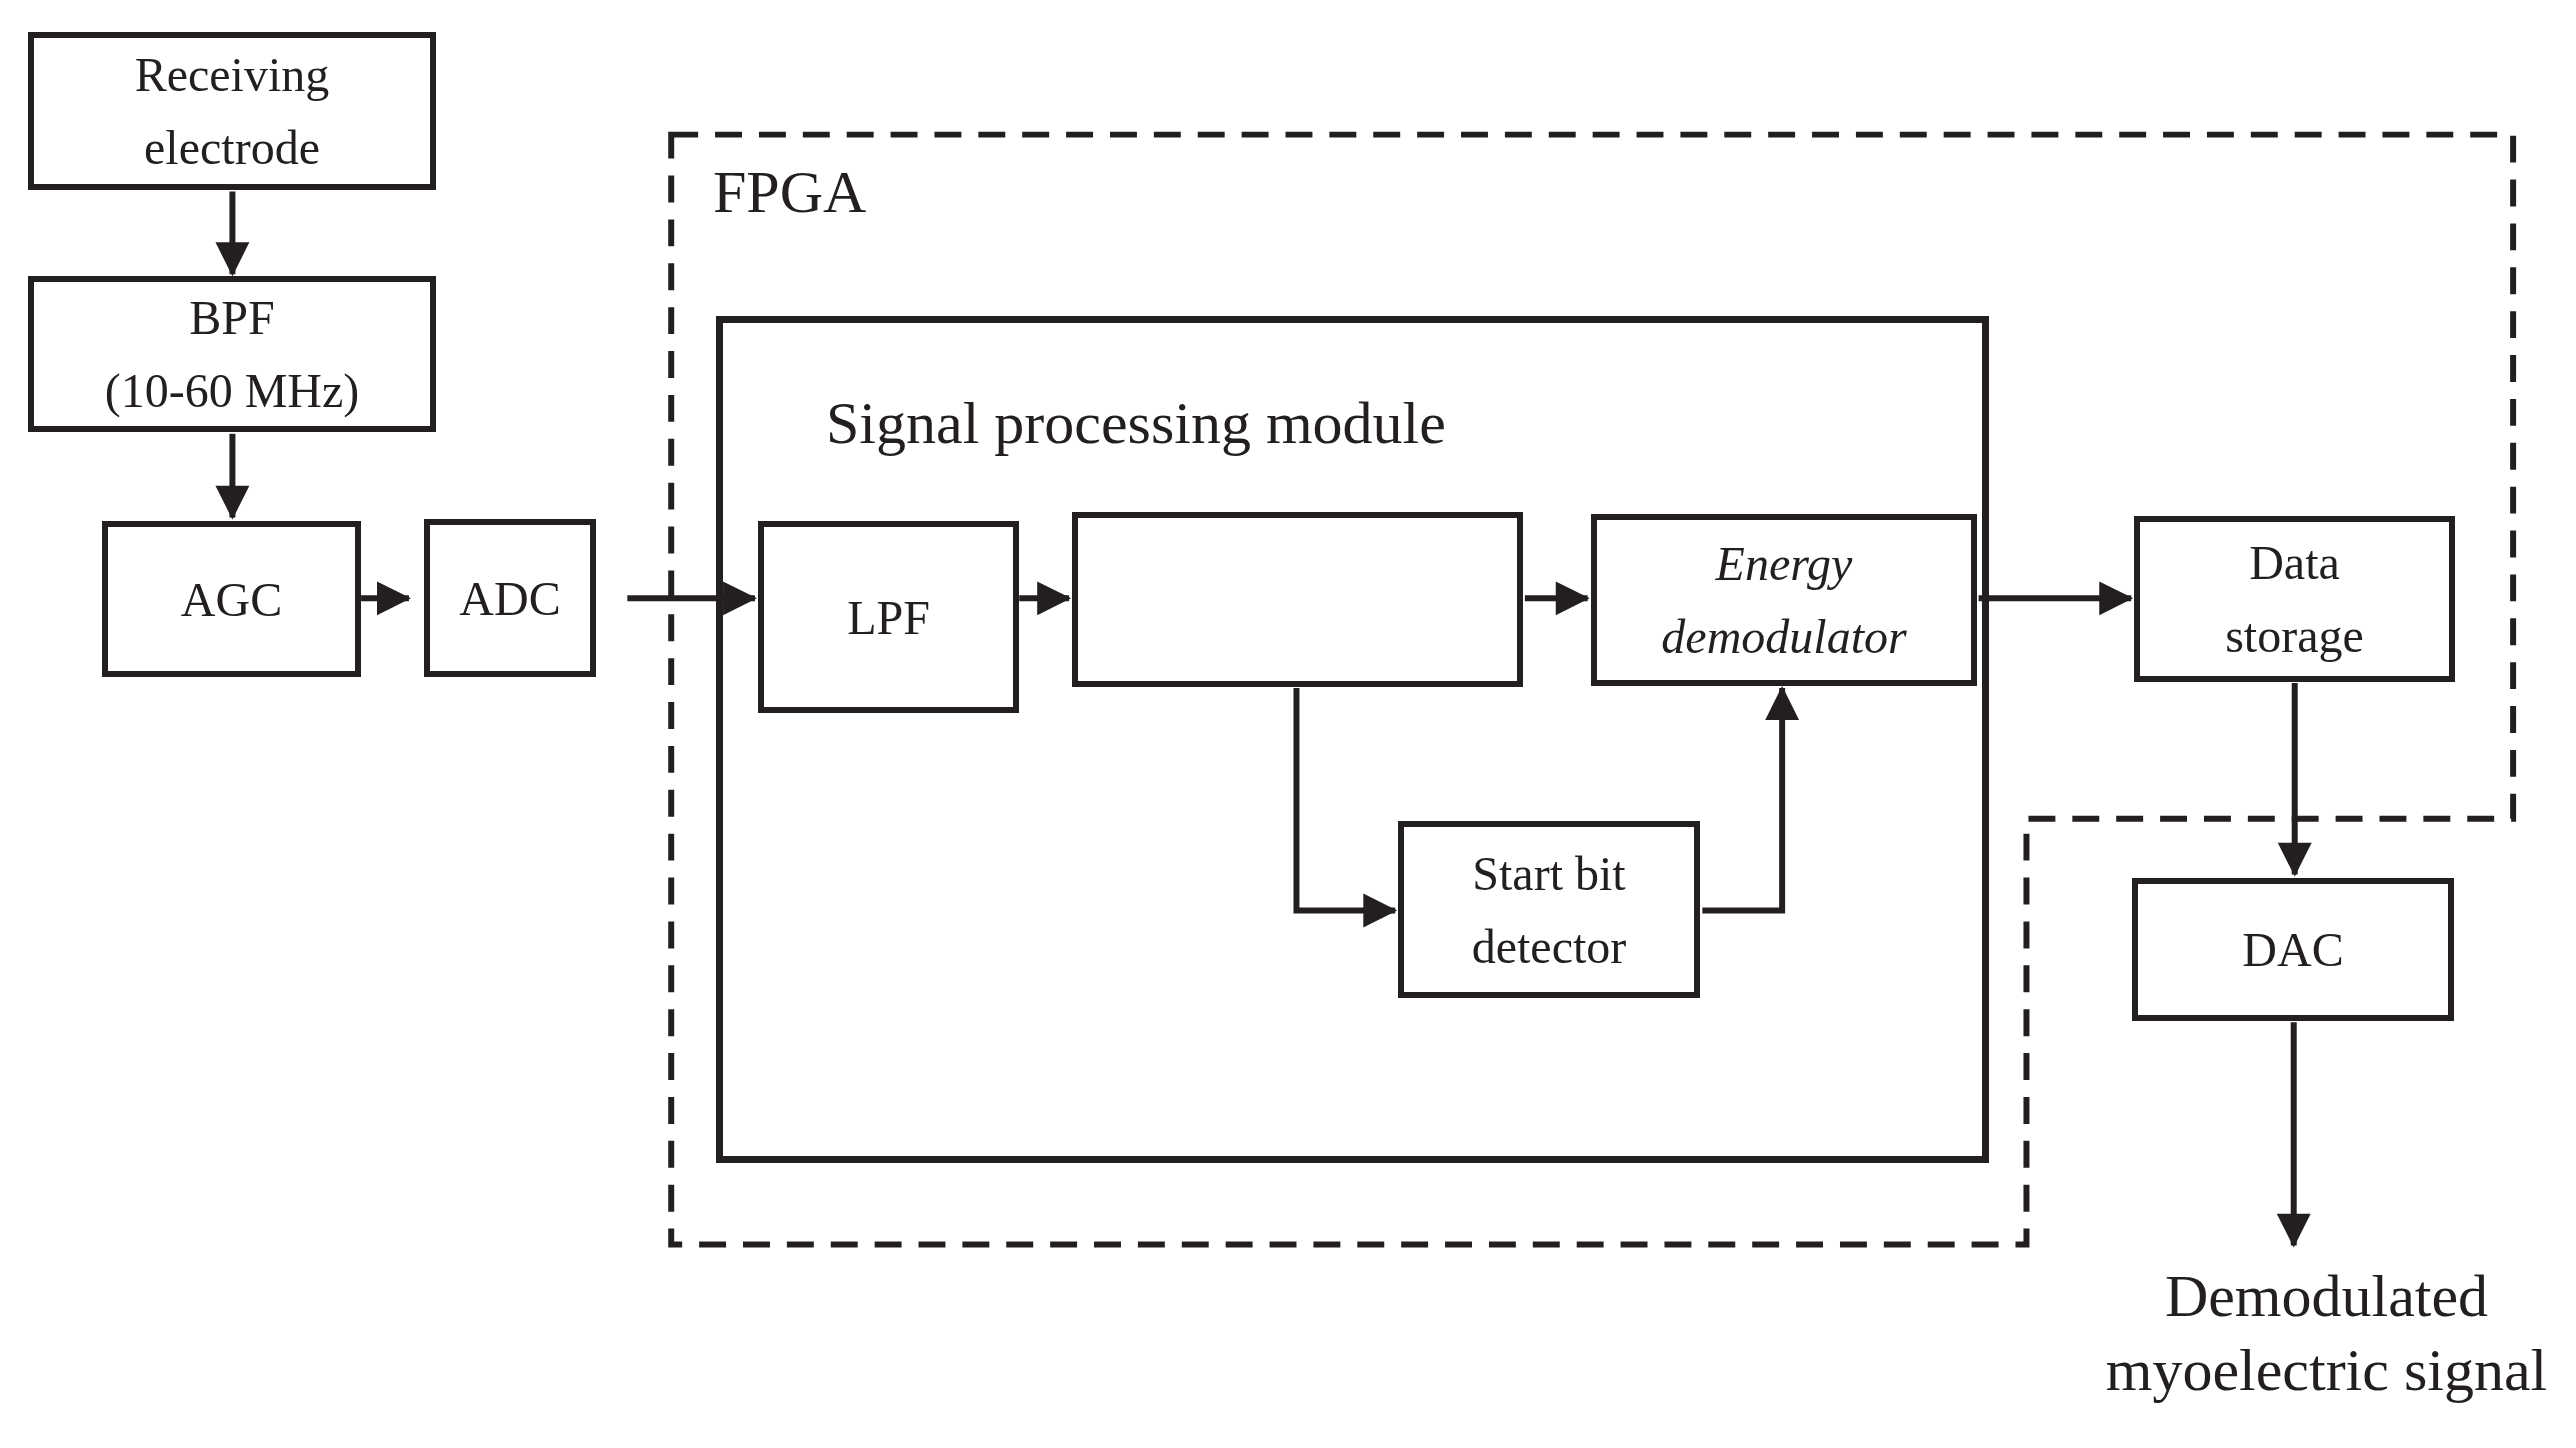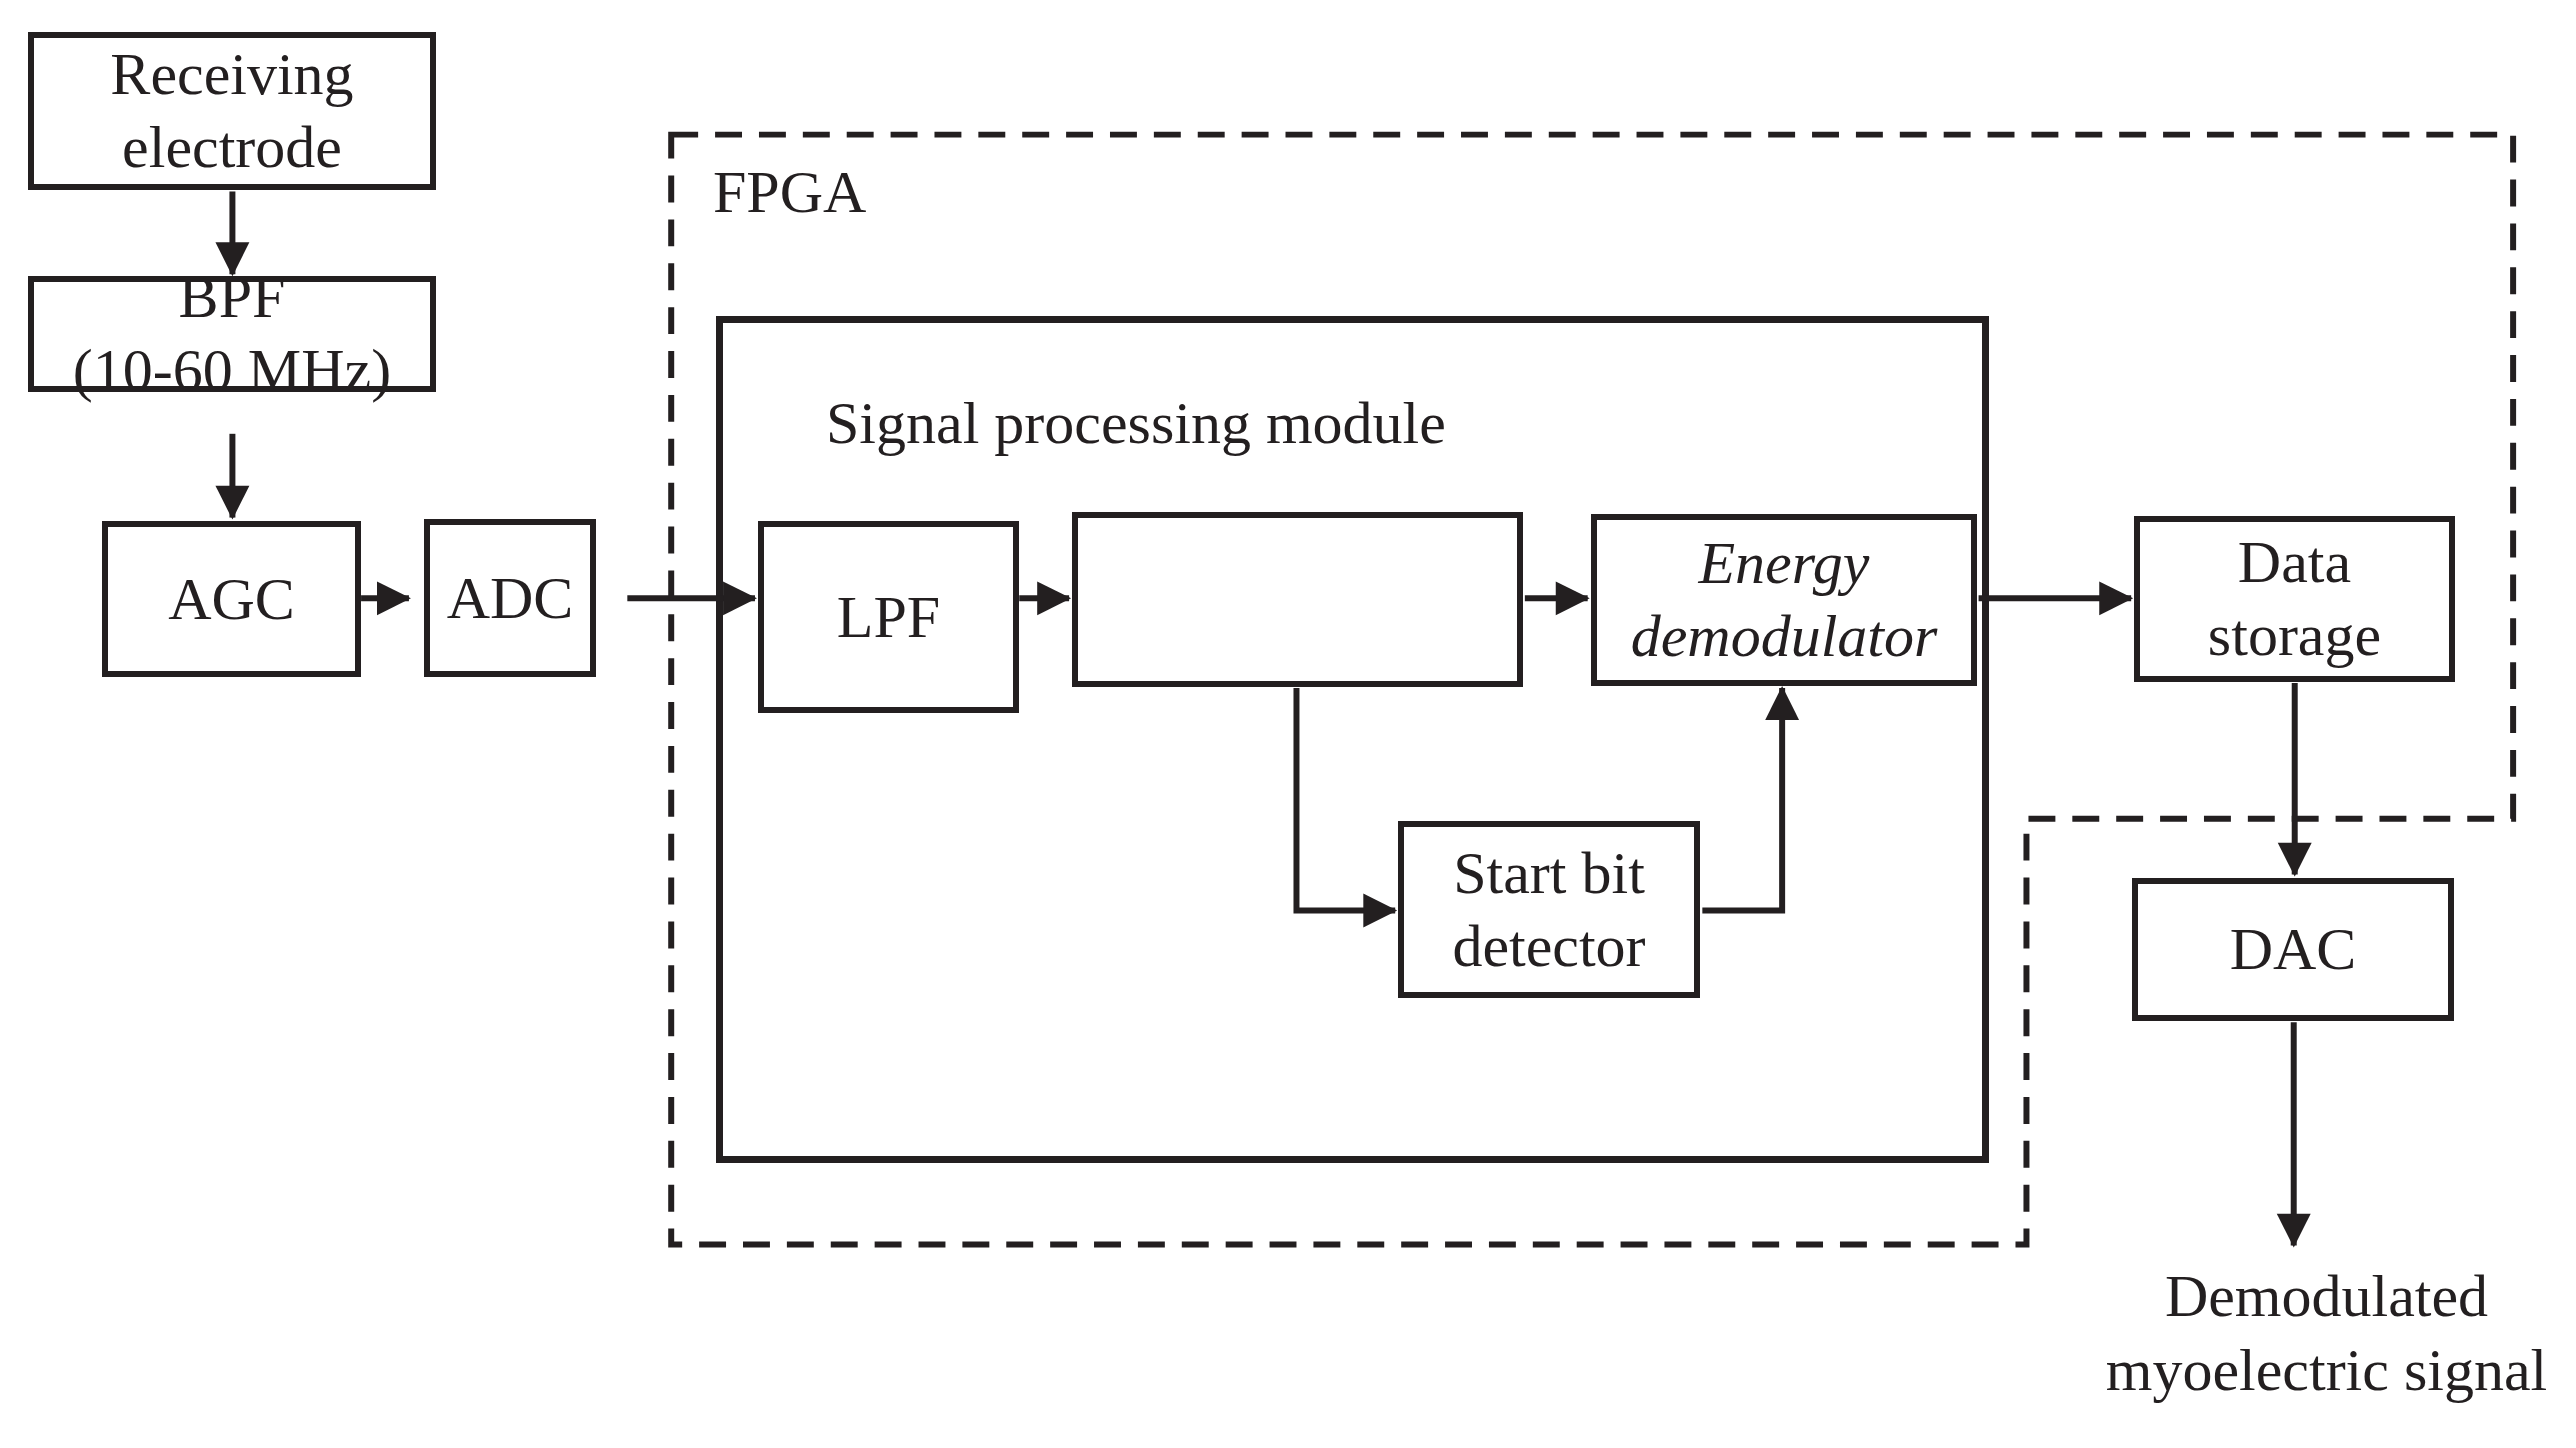--- a/index.html
+++ b/index.html
@@ -19,21 +19,21 @@
   .box {
     position: absolute;
     box-sizing: border-box;
     border: 6px solid #231f20;
     background: #ffffff;
     display: flex;
     flex-direction: column;
     align-items: center;
     justify-content: center;
     text-align: center;
-    font-size: 60px;
+    font-size: 48px;
     line-height: 73px;
     z-index: 1;
   }
   .module-box {
     position: absolute;
     box-sizing: border-box;
     border: 7px solid #231f20;
     background: transparent;
     z-index: 0;
   }
@@ -87,21 +87,21 @@
 
   <div class="floating-label" style="left:826px; top:387px;">
     <span>Signal processing module</span>
   </div>
 
   <div class="box" style="left:28px; top:32px; width:408px; height:158px;">
     <span>Receiving</span>
     <span>electrode</span>
   </div>
 
-  <div class="box" style="left:28px; top:276px; width:408px; height:116px;">
+  <div class="box" style="left:28px; top:276px; width:408px; height:156px;">
     <span>BPF</span>
     <span>(10-60 MHz)</span>
   </div>
 
   <div class="box" style="left:102px; top:521px; width:259px; height:156px;align-items:center;">
     <span>AGC</span>
   </div>
 
   <div class="box" style="left:424px; top:519px; width:172px; height:158px;">
     <span>ADC</span>

